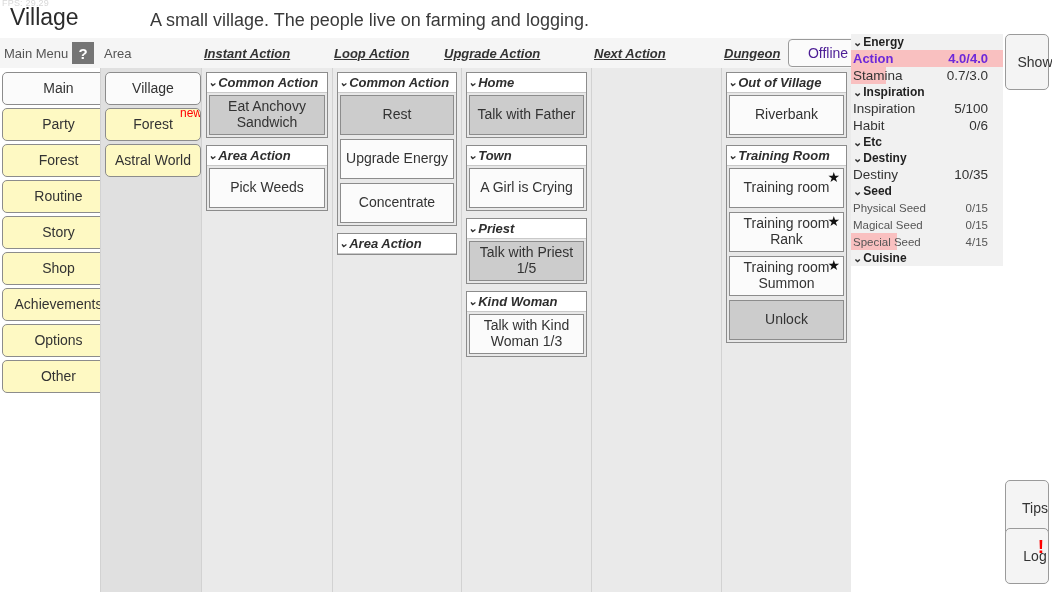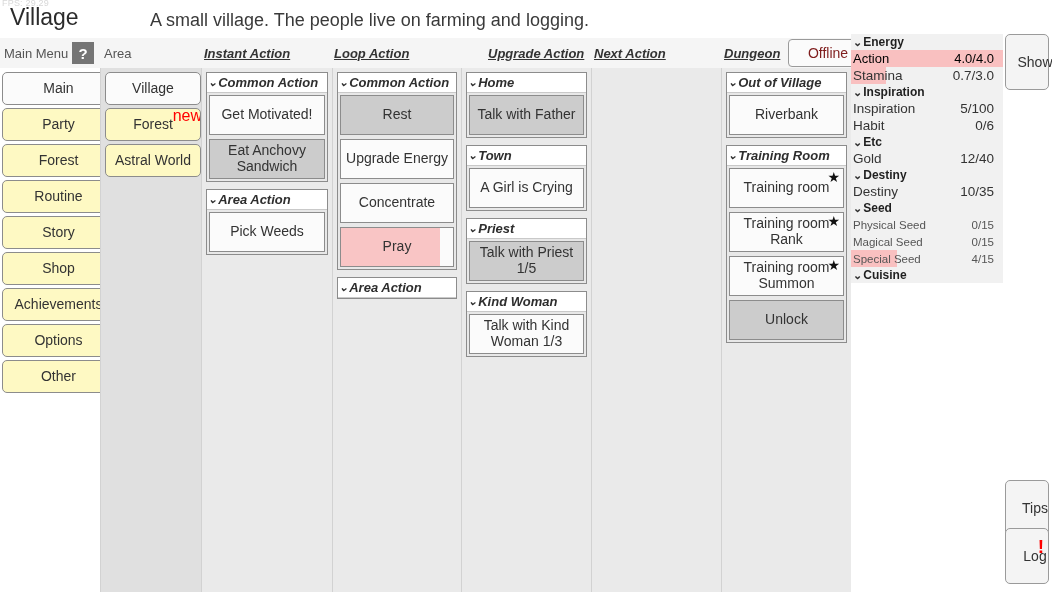--- a/index.html
+++ b/index.html
@@ -49,21 +49,21 @@
     position: absolute; left: 72px; top: 42px;
     width: 22px; height: 22px; background: #757575;
     color: #fff; font-size: 15px; font-weight: bold;
     display: flex; align-items: center; justify-content: center;
     cursor: pointer;
   }
   .offline-btn {
     position: absolute; left: 788px; top: 39px;
     width: 80px; height: 28px;
     background: #fbfbfb; border: 1px solid #9a9a9a; border-radius: 4px;
-    font-size: 14px; color: #7f1d1d;
+    font-size: 14px; color: #4c1d95;
     display: flex; align-items: center; justify-content: center;
     cursor: pointer;
   }
 
   
   .col {
     position: absolute; top: 68px; height: 524px;
     background: #eaeaea;
     border-left: 1px solid #d2d2d2;
   }
@@ -158,40 +158,40 @@
   }
   .st-row .fill {
     position: absolute; left: 0; top: 0; bottom: 0;
     background: #f9c0c0; z-index: 0;
   }
   .st-row .nm {
     position: relative; z-index: 1;
     padding-left: 2px; font-size: 13px; color: #333;
   }
   .st-row .vl {
-    position: absolute; right: 9px; z-index: 1;
+    position: absolute; right: 15px; z-index: 1;
     font-size: 13px; color: #333;
   }
   .st-row.big .nm, .st-row.big .vl { font-size: 13.5px; }
   .st-row.small .nm, .st-row.small .vl { font-size: 11.5px; color: #555; }
-  .st-row.bold .nm, .st-row.bold .vl { font-weight: normal; color: #000000; }
+  .st-row.bold .nm, .st-row.bold .vl { font-weight: bold; color: #6d28d9; }
 
   
   .sidebtn {
     position: absolute; width: 44px; height: 56px;
     border: 1px solid #9a9a9a; border-radius: 5px;
     background: #f4f4f4;
     font-size: 14px; color: #333;
     display: flex; align-items: center; justify-content: center;
     cursor: pointer;
     padding-left: 16px;
   }
   .badge-new {
     position: absolute; right: -2px; top: -2px;
-    color: #ff0000; font-size: 16px; font-weight: 400;
+    color: #ff0000; font-size: 12px; font-weight: 400;
     pointer-events: none;
   }
   .badge-bang {
     position: absolute;
     color: #ff0000; font-size: 19px; font-weight: bold;
     pointer-events: none; line-height: 1;
   }
 </style>
 </head>
 <body>
@@ -204,21 +204,21 @@
     <div class="area-title">Village</div>
     <div class="area-desc">A small village. The people live on farming and logging.</div>
   </div>
 
   <div class="headerstrip"></div>
   <div class="hdr plain" style="left:4px;">Main Menu</div>
   <div class="help-btn">?</div>
   <div class="hdr plain" style="left:104px;">Area</div>
   <div class="hdr link" style="left:204px;">Instant Action</div>
   <div class="hdr link" style="left:334px;">Loop Action</div>
-  <div class="hdr link" style="left:488px;">Upgrade Action</div>
+  <div class="hdr link" style="left:444px;">Upgrade Action</div>
   <div class="hdr link" style="left:594px;">Next Action</div>
   <div class="hdr link" style="left:724px;">Dungeon</div>
   <div class="offline-btn">Offline</div>
 
   <div class="mainmenu">
     <div id="mainmenu-list">
         <div class="btn menu light">
           <span>Main</span>
         </div>
         <div class="btn menu">
@@ -265,23 +265,20 @@
   </div>
 
   <div class="col" style="left:201px; width:131px;">
     <div class="col-inner" id="instant-groups">
         <div class="group">
           <div class="group-hd">
             <span class="chev">⌄</span>
             <span>Common Action</span>
           </div>
           <div class="group-body">
-            <div class="abtn ">
-              <span class="lbl">Get Motivated!</span>
-            </div>
             <div class="abtn grey">
               <span class="lbl">Eat Anchovy Sandwich</span>
             </div>
           </div>
         </div>
         <div class="group">
           <div class="group-hd">
             <span class="chev">⌄</span>
             <span>Area Action</span>
           </div>
@@ -303,24 +300,20 @@
           </div>
           <div class="group-body">
             <div class="abtn grey">
               <span class="lbl">Rest</span>
             </div>
             <div class="abtn ">
               <span class="lbl">Upgrade Energy</span>
             </div>
             <div class="abtn ">
               <span class="lbl">Concentrate</span>
-            </div>
-            <div class="abtn ">
-              <span class="fill" style="width: 88%;"></span>
-              <span class="lbl">Pray</span>
             </div>
           </div>
         </div>
         <div class="group">
           <div class="group-hd">
             <span class="chev">⌄</span>
             <span>Area Action</span>
           </div>
         </div>
       </div>
@@ -441,24 +434,20 @@
         <span class="nm">Inspiration</span>
         <span class="vl">5/100</span>
       </div>
       <div class="st-row big">
         <span class="nm">Habit</span>
         <span class="vl">0/6</span>
       </div>
       <div class="st-hd">
         <span class="chev">⌄</span>
         <span>Etc</span>
-      </div>
-      <div class="st-row big">
-        <span class="nm">Gold</span>
-        <span class="vl">12/40</span>
       </div>
       <div class="st-hd">
         <span class="chev">⌄</span>
         <span>Destiny</span>
       </div>
       <div class="st-row big">
         <span class="nm">Destiny</span>
         <span class="vl">10/35</span>
       </div>
       <div class="st-hd">

